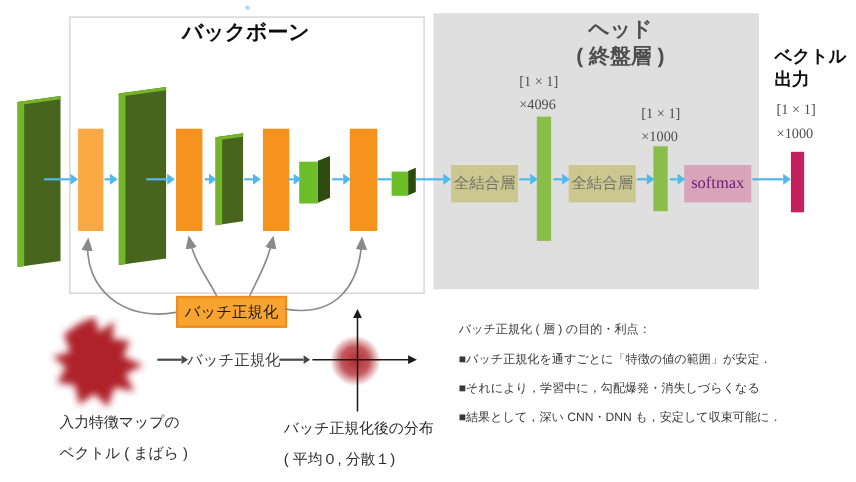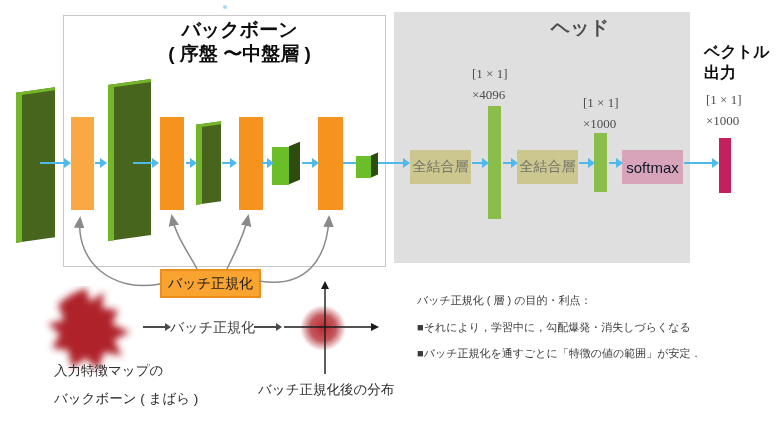--- a/index.html
+++ b/index.html
@@ -2,36 +2,36 @@
 <html><head>
 <meta charset="utf-8">
 <style>
   html,body{margin:0;padding:0;background:#fff;}
   #canvas{position:relative;width:778px;height:438px;background:#ffffff;overflow:hidden;
           font-family:"Liberation Sans","DejaVu Sans",sans-serif;color:#111;}
   .abs{position:absolute;}
   
   .backbone-box{left:63px;top:15px;width:321px;height:250px;border:1px solid #c8c8c8;background:#fff;}
   .head-box{left:394px;top:12px;width:296px;height:251px;background:#dfdfdf;}
-  .region-title{text-align:center;font-weight:bold;font-size:19px;line-height:24px;padding-left:16px;}
+  .region-title{text-align:center;font-weight:bold;font-size:19px;line-height:24px;}
   .backbone-title{left:63px;top:18px;width:321px;color:#0d0d0d;}
   .head-title{left:394px;top:16px;width:340px;color:#4d4d4d;}
   
   .io-label{font-weight:bold;font-size:16px;line-height:21px;color:#0d0d0d;}
   .size-label{font-family:Liberation Serif, serif;font-size:13px;line-height:21px;color:#4d4d4d;}
   
   .slab{background:#47651d;border-left:6px solid #74b62a;border-top:3px solid #74b62a;box-sizing:border-box;transform:skewY(-8deg);}
   .cube-face{background:#6cbe28;}
   .cube-side{background:#2e4b10;transform:skewY(-22deg);}
   
   .conv{background:#f6921e;}
   .conv-light{background:#f9a843;}
   
   .fcbox{width:61px;height:34px;background:#cbc78e;color:#73736b;font-size:14px;display:flex;align-items:center;justify-content:center;}
-  .softmaxbox{width:61px;height:34px;background:#d7a4b9;color:#0f172a;font-size:15px;display:flex;align-items:center;justify-content:center;}
+  .softmaxbox{width:61px;height:34px;background:#d7a4b9;color:#701a75;font-size:15px;display:flex;align-items:center;justify-content:center;font-family:Liberation Serif, serif;}
   .gbar{background:#8abd49;}
   .outbar{background:#c41f5e;}
   
   .harrow{position:absolute;height:2px;background:#4fb9eb;top:162px;}
   .harrow i{position:absolute;right:-7px;top:-4px;width:0;height:0;border-left:7px solid #4fb9eb;border-top:5px solid transparent;border-bottom:5px solid transparent;}
   
   .bnbox{left:160px;top:269px;width:97px;height:25px;background:#f9a331;border:2px solid #ed8e1a;
          display:flex;align-items:center;justify-content:center;font-size:14px;color:#1a1a1a;}
   
   .tarrow{position:absolute;width:22px;height:2px;background:#4a4a4a;}
@@ -46,24 +46,24 @@
 <body>
 
 <div id="canvas">
 
   <div class="abs backbone-box"></div>
   <div class="abs head-box"></div>
   <div class="abs dot"></div>
 
   <div class="abs region-title backbone-title">
     <div>バックボーン</div>
-    <div>( 序盤 〜中盤層 )</div>
   </div>
   <div class="abs region-title head-title">
     <div>ヘッド</div>
+    <div>( 終盤層 )</div>
   </div>
 
   <div class="abs io-label" style="left:704px;top:41px;">
     <div>ベクトル</div>
     <div>出力</div>
   </div>
   <div class="abs size-label" style="left:706px;top:89px;">
     <div>[1 × 1]</div>
     <div>×1000</div>
   </div>
@@ -186,27 +186,29 @@
     </defs>
     <circle cx="51" cy="50" r="23" fill="url(#rg)"></circle>
     <g stroke="#1a1a1a" stroke-width="1.4">
       <line x1="53" y1="10" x2="53" y2="96"></line>
       <line x1="12" y1="49" x2="100" y2="49"></line>
     </g>
     <path d="M49,11 L53,3 L57,11 z" fill="#1a1a1a"></path>
     <path d="M99,45 L107,49 L99,53 z" fill="#1a1a1a"></path>
   </svg>
 
-  <div class="abs caption" style="left:54px;top:357px;">
+  <div class="abs caption" style="left:54px;top:370px;">
     <div>入力特徴マップの</div>
-    <div>バックボーン ( まばら )</div>
+    <div>ベクトル ( まばら )</div>
   </div>
   <div class="abs caption" style="left:258px;top:376px;">
     <div>バッチ正規化後の分布</div>
+    <div>( 平均０, 分散１)</div>
   </div>
 
   <div class="abs notes" style="left:417px;top:287px;">
     <div>バッチ正規化 ( 層 ) の目的・利点：</div>
+    <div>■バッチ正規化を通すごとに「特徴の値の範囲」が安定．</div>
     <div>■それにより，学習中に，勾配爆発・消失しづらくなる</div>
-    <div>■バッチ正規化を通すごとに「特徴の値の範囲」が安定．</div>
+    <div>■結果として，深い CNN・DNN も，安定して収束可能に．</div>
   </div>
 
 </div>
 
 </body></html>

